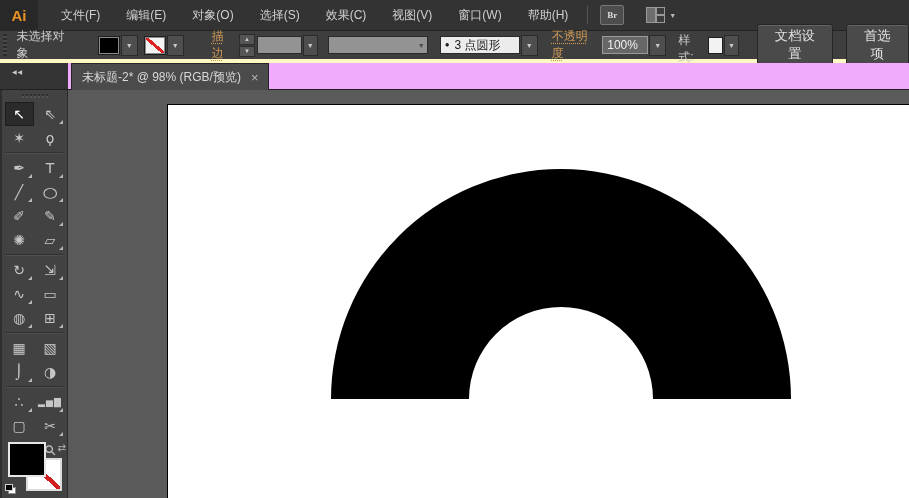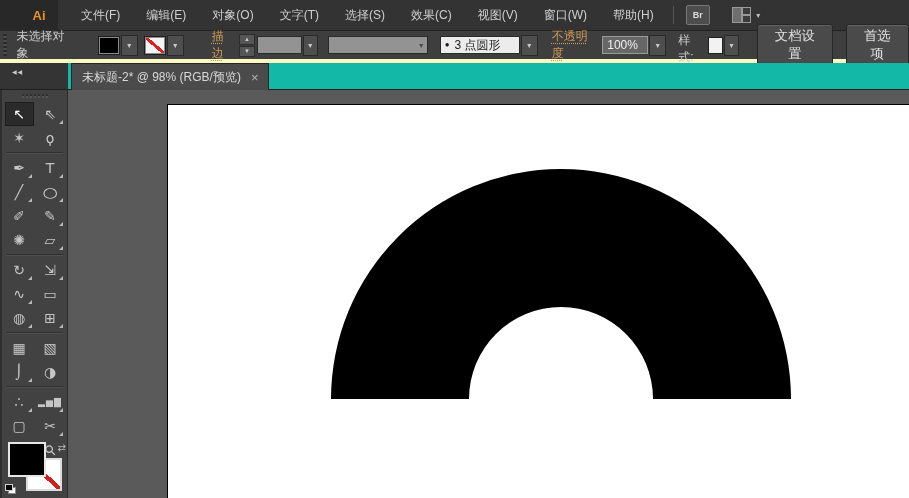--- a/index.html
+++ b/index.html
@@ -4,27 +4,27 @@
 <style>
   html,body{margin:0;padding:0;}
   body{width:909px;height:498px;overflow:hidden;background:#333;
        font-family:"Liberation Sans","DejaVu Sans",sans-serif;
        -webkit-font-smoothing:antialiased;}
   .app{position:relative;width:909px;height:498px;background:#333;font-size:12px;color:#d4d4d4;}
 
   
   .menu-bar{position:absolute;left:0;top:0;width:100%;height:31px;background:#333;
             display:flex;align-items:center;border-bottom:1px solid #222;box-sizing:border-box;}
-  .logo{width:38px;height:31px;background:#282828;color:#eb9226;font-weight:bold;font-size:13px;
-        display:flex;align-items:center;justify-content:center;padding-left:20px;}
+  .logo{width:38px;height:31px;background:#282828;color:#eb9226;font-weight:bold;font-size:15px;
+        display:flex;align-items:center;justify-content:center;}
   .menu-items{display:flex;align-items:center;margin-left:10px;}
   .menu-item{padding:0 13px;color:#cfcfcf;cursor:default;line-height:31px;}
   .mb-sep{width:1px;height:18px;background:#555;margin:0 12px 0 6px;}
   .br-btn{width:22px;height:18px;background:#4d4d4d;border:1px solid #777;border-radius:2px;
-          color:#ddd;font-size:9px;font-weight:bold;display:flex;align-items:center;justify-content:center;}
+          color:#ddd;font-size:9px;font-weight:bold;display:flex;align-items:center;justify-content:center;font-family:Liberation Serif, serif;}
   .ws-switcher{display:flex;align-items:center;margin-left:22px;gap:4px;}
   .ws-icon{width:17px;height:14px;border:1px solid #9a9a9a;display:grid;
            grid-template-columns:9px 1fr;grid-template-rows:1fr 1fr;background:#3c3c3c;}
   .ws-icon i{border:1px solid #9a9a9a;margin:-1px;}
   .ws-icon .big{grid-row:1/3;background:#6e6e6e;}
   .caret{font-size:7px;color:#bbb;}
 
   
   .control-bar{position:absolute;left:0;top:31px;width:100%;height:32px;background:#3e3e3e;
                border-bottom:4px solid #fef9c3;box-sizing:border-box;display:flex;align-items:center;}
@@ -55,21 +55,21 @@
   .opacity-combo{display:flex;align-items:center;margin-left:8px;}
   .field.opacity{width:46px;background:#676767;color:#f0f0f0;display:flex;align-items:center;
                  padding:0 4px;border:1px solid #9a9a9a;}
   .style-label{margin-left:12px;color:#c9c9c9;margin-top:8px;}
   .style-swatch{width:15px;height:15px;background:#f2f2f2;border:1px solid #1f1f1f;margin-left:5px;}
   .bar-btn{margin-left:18px;padding:2px 13px;background:#4a4a4a;border:1px solid #262626;
            box-shadow:inset 0 1px 0 rgba(255,255,255,.14);border-radius:3px;color:#e0e0e0;}
   .bar-btn.second{margin-left:13px;}
 
   
-  .tab-bar{position:absolute;left:0;top:63px;width:100%;height:27px;background:#14b8a6;
+  .tab-bar{position:absolute;left:0;top:63px;width:100%;height:27px;background:#f0abfc;
            border-bottom:1px solid #202020;box-sizing:border-box;display:flex;}
   .dock-header{width:68px;height:100%;position:relative;background:#343434;}
   .collapse-btn{position:absolute;left:12px;top:5px;font-size:6px;color:#c9c9c9;letter-spacing:1px;}
   .doc-tab{margin-left:3px;height:26px;background:#4b4b4b;border:1px solid #262626;border-bottom:none;
            display:flex;align-items:center;padding:0 10px;color:#d8d8d8;}
   .doc-tab .close{margin-left:10px;color:#b5b5b5;font-size:13px;line-height:1;}
 
   
   .main{position:absolute;left:0;top:90px;width:909px;height:408px;display:flex;}
 
@@ -115,21 +115,20 @@
 <body>
 
 <div class="app">
 
   <div class="menu-bar">
     <div class="logo">Ai</div>
     <div class="menu-items" id="menu-items">
         <span class="menu-item">文件(F)</span>
         <span class="menu-item">编辑(E)</span>
         <span class="menu-item">对象(O)</span>
-        <span class="menu-item">文字(T)</span>
         <span class="menu-item">选择(S)</span>
         <span class="menu-item">效果(C)</span>
         <span class="menu-item">视图(V)</span>
         <span class="menu-item">窗口(W)</span>
         <span class="menu-item">帮助(H)</span>
       </div>
     <div class="mb-sep"></div>
     <div class="br-btn">Br</div>
     <div class="ws-switcher">
       <div class="ws-icon">

